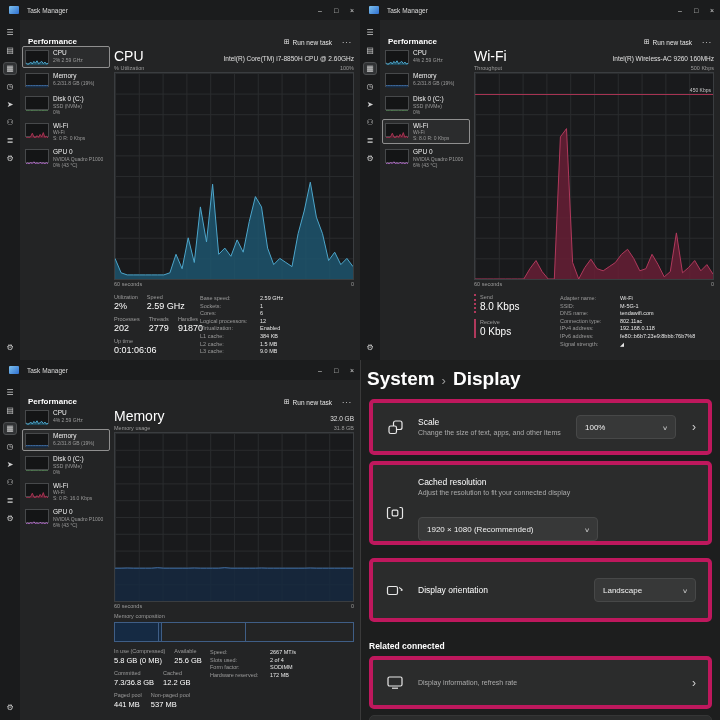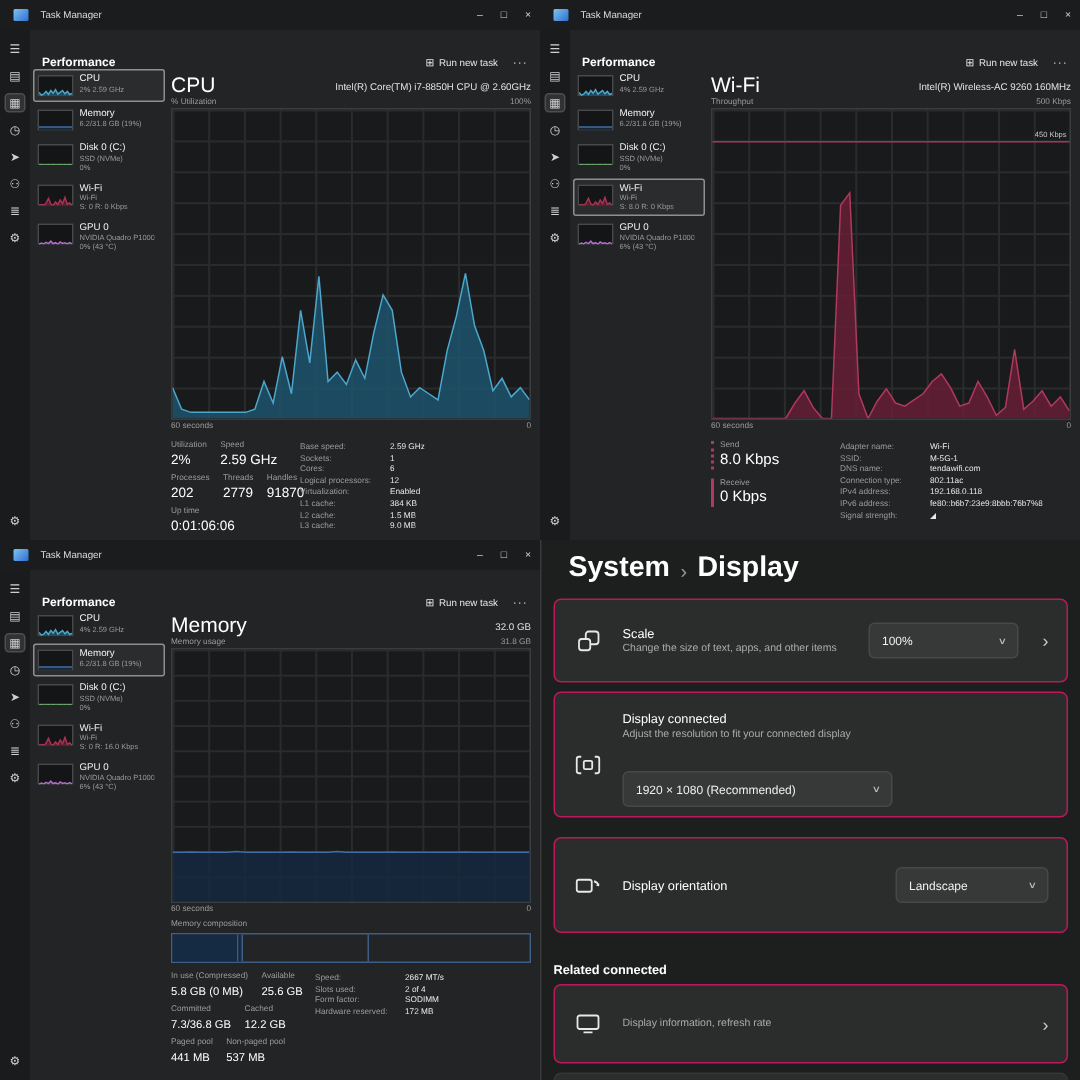--- a/index.html
+++ b/index.html
@@ -62,24 +62,24 @@
   .kv .kvl { font-size:5.5px; color:#e8e8e8; white-space:nowrap; overflow:hidden; }
   .net-legend { margin-bottom:6px; }
   .net-legend .nl { font-size:5.5px; color:#9b9b9b; line-height:7px; }
   .net-legend .nv { font-size:10px; color:#fff; line-height:12px; }
   .net-legend.send { border-left:2px dotted #b0395c; padding-left:4px; }
   .net-legend.recv { border-left:2px solid #b0395c; padding-left:4px; }
   .sig-icon { color:#cbb68f; }
 
   
   .settings { position:relative; background:#1d1e1e; border-left:1px solid #3a3a3a; overflow:hidden; }
-  .crumbs { position:absolute; top:8px; left:18px; display:flex; align-items:center; gap:7px; }
+  .crumbs { position:absolute; top:8px; left:6px; display:flex; align-items:center; gap:7px; }
   .crumb { font-size:19px; font-weight:600; color:#fff; }
   .crumb-sep { font-size:13px; color:#9a9a9a; padding-top:2px; }
-  .card { position:absolute; left:8px; right:8px; background:#2b2c2c; border:1px solid #be185d; border-radius:5px; display:flex; align-items:center; }
+  .card { position:absolute; left:8px; right:8px; background:#2b2c2c; border:4px solid #be185d; border-radius:5px; display:flex; align-items:center; }
   .card .cicon { position:absolute; left:13px; width:18px; display:flex; justify-content:center; }
   .card .ctext { margin-left:45px; margin-right:6px; flex:1; }
   .card .ctitle { font-size:8.5px; color:#fff; line-height:11px; }
   .card .cdesc { font-size:7px; color:#ababab; line-height:9px; max-width:200px; }
   .dd { background:#373838; border:1px solid #474848; border-radius:4px; height:24px; display:flex; align-items:center; justify-content:space-between; padding:0 8px; color:#f0f0f0; font-size:8px; }
   .dd .chev { font-size:6px; color:#c0c0c0; margin-left:10px; transform:scaleX(1.4); }
   .chev-right { font-size:12px; color:#d0d0d0; margin:0 12px; }
   .card.scale .dd { width:100px; margin-right:4px; }
   .card.resol { align-items:flex-start; }
   .card.resol .cicon { top:40px; }
@@ -612,21 +612,21 @@
     </div>
 
     <div class="card resol" style="top:101px; height:84px;">
       <span class="cicon">
         <svg width="18" height="16" viewBox="0 0 18 16">
             <path d="M4.5 2.5 H3 a1.5 1.5 0 0 0 -1.5 1.5 V12 a1.5 1.5 0 0 0 1.5 1.5 H4.5 M13.5 2.5 H15 a1.5 1.5 0 0 1 1.5 1.5 V12 a1.5 1.5 0 0 1 -1.5 1.5 H13.5" fill="none" stroke="#e8e8e8" stroke-width="1.2"></path>
             <rect x="6.2" y="5.2" width="5.6" height="5.6" rx="1" fill="none" stroke="#e8e8e8" stroke-width="1.2"></rect>
           </svg>
       </span>
       <div class="ctext">
-        <div class="ctitle">Display connected</div>
+        <div class="ctitle">Cached resolution</div>
         <div class="cdesc" style="max-width:260px;">Adjust the resolution to fit your connected display</div>
       </div>
       <div class="dd">
         <span>1920 × 1080 (Recommended)</span>
         <span class="chev">∨</span>
       </div>
     </div>
 
     <div class="card orient" style="top:198px; height:64px;">
       <span class="cicon">

